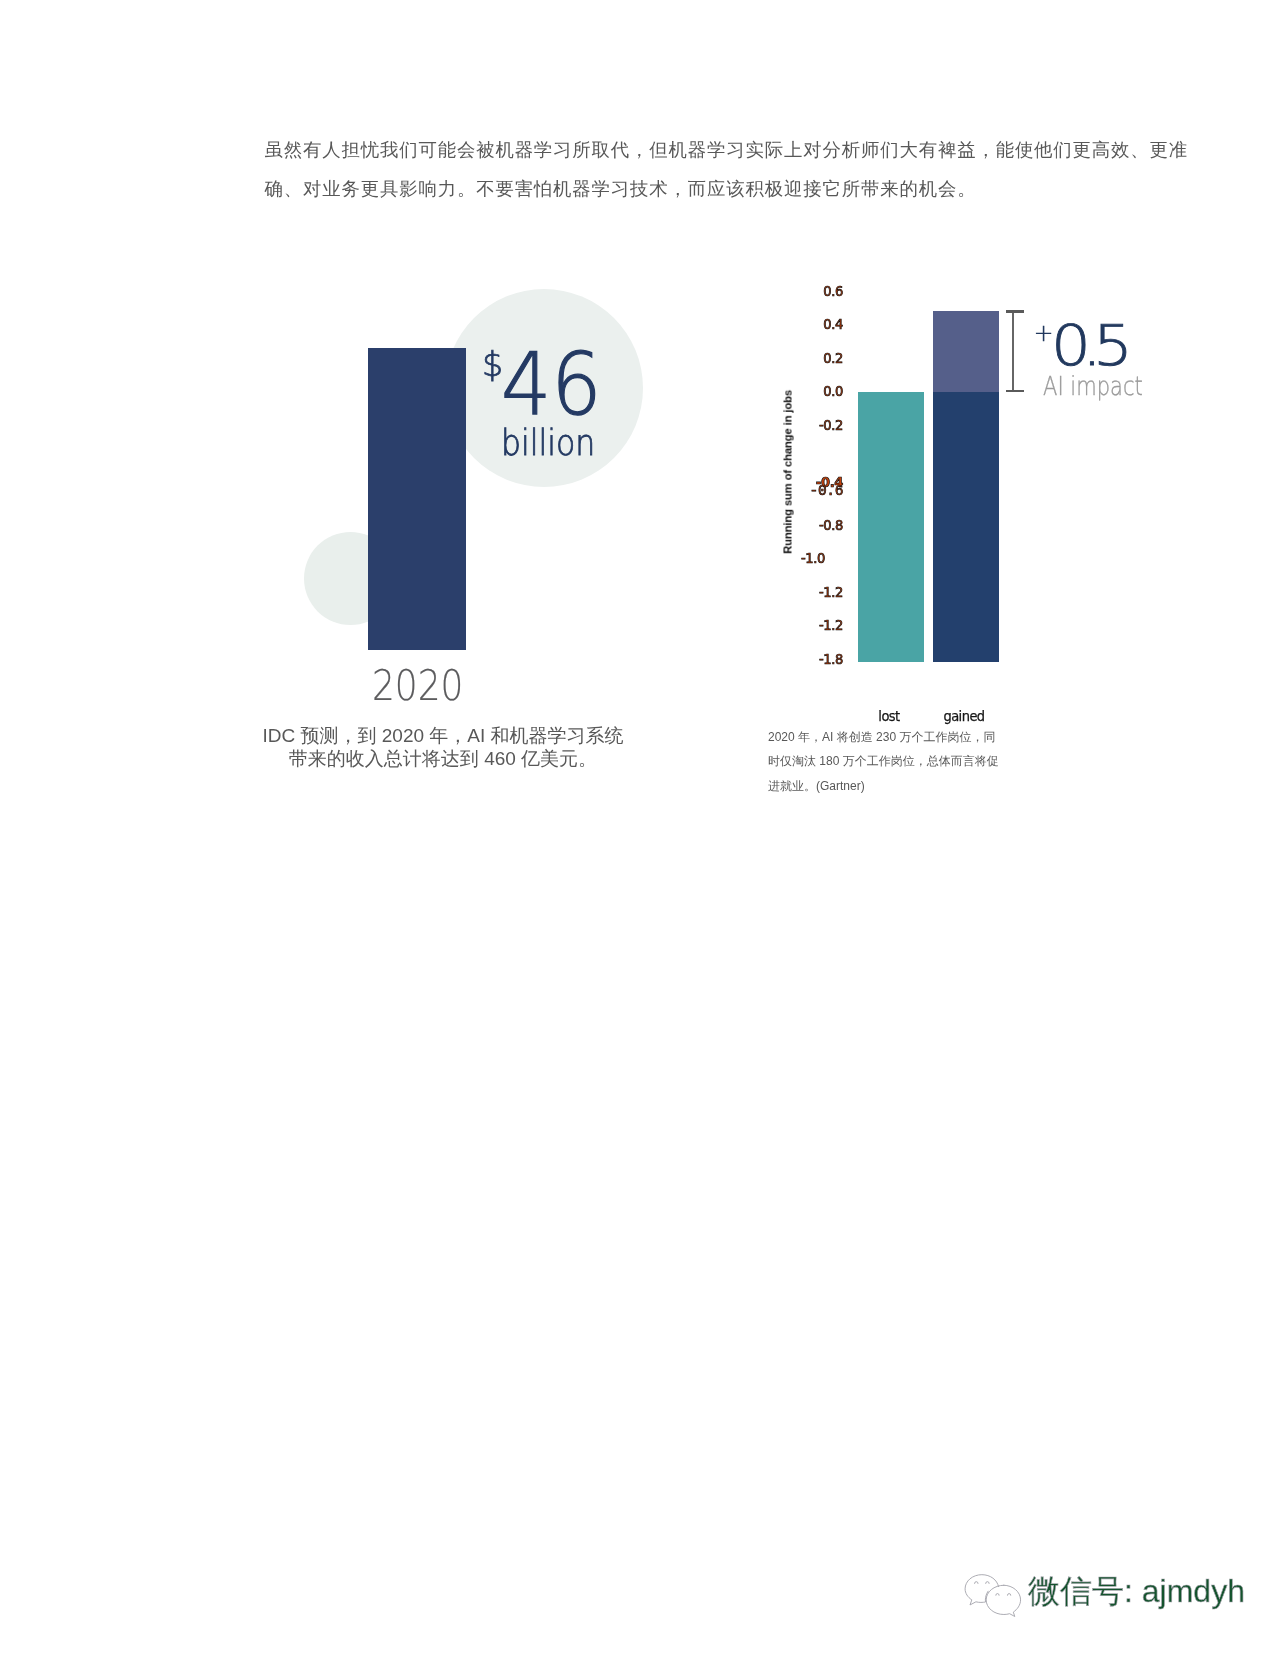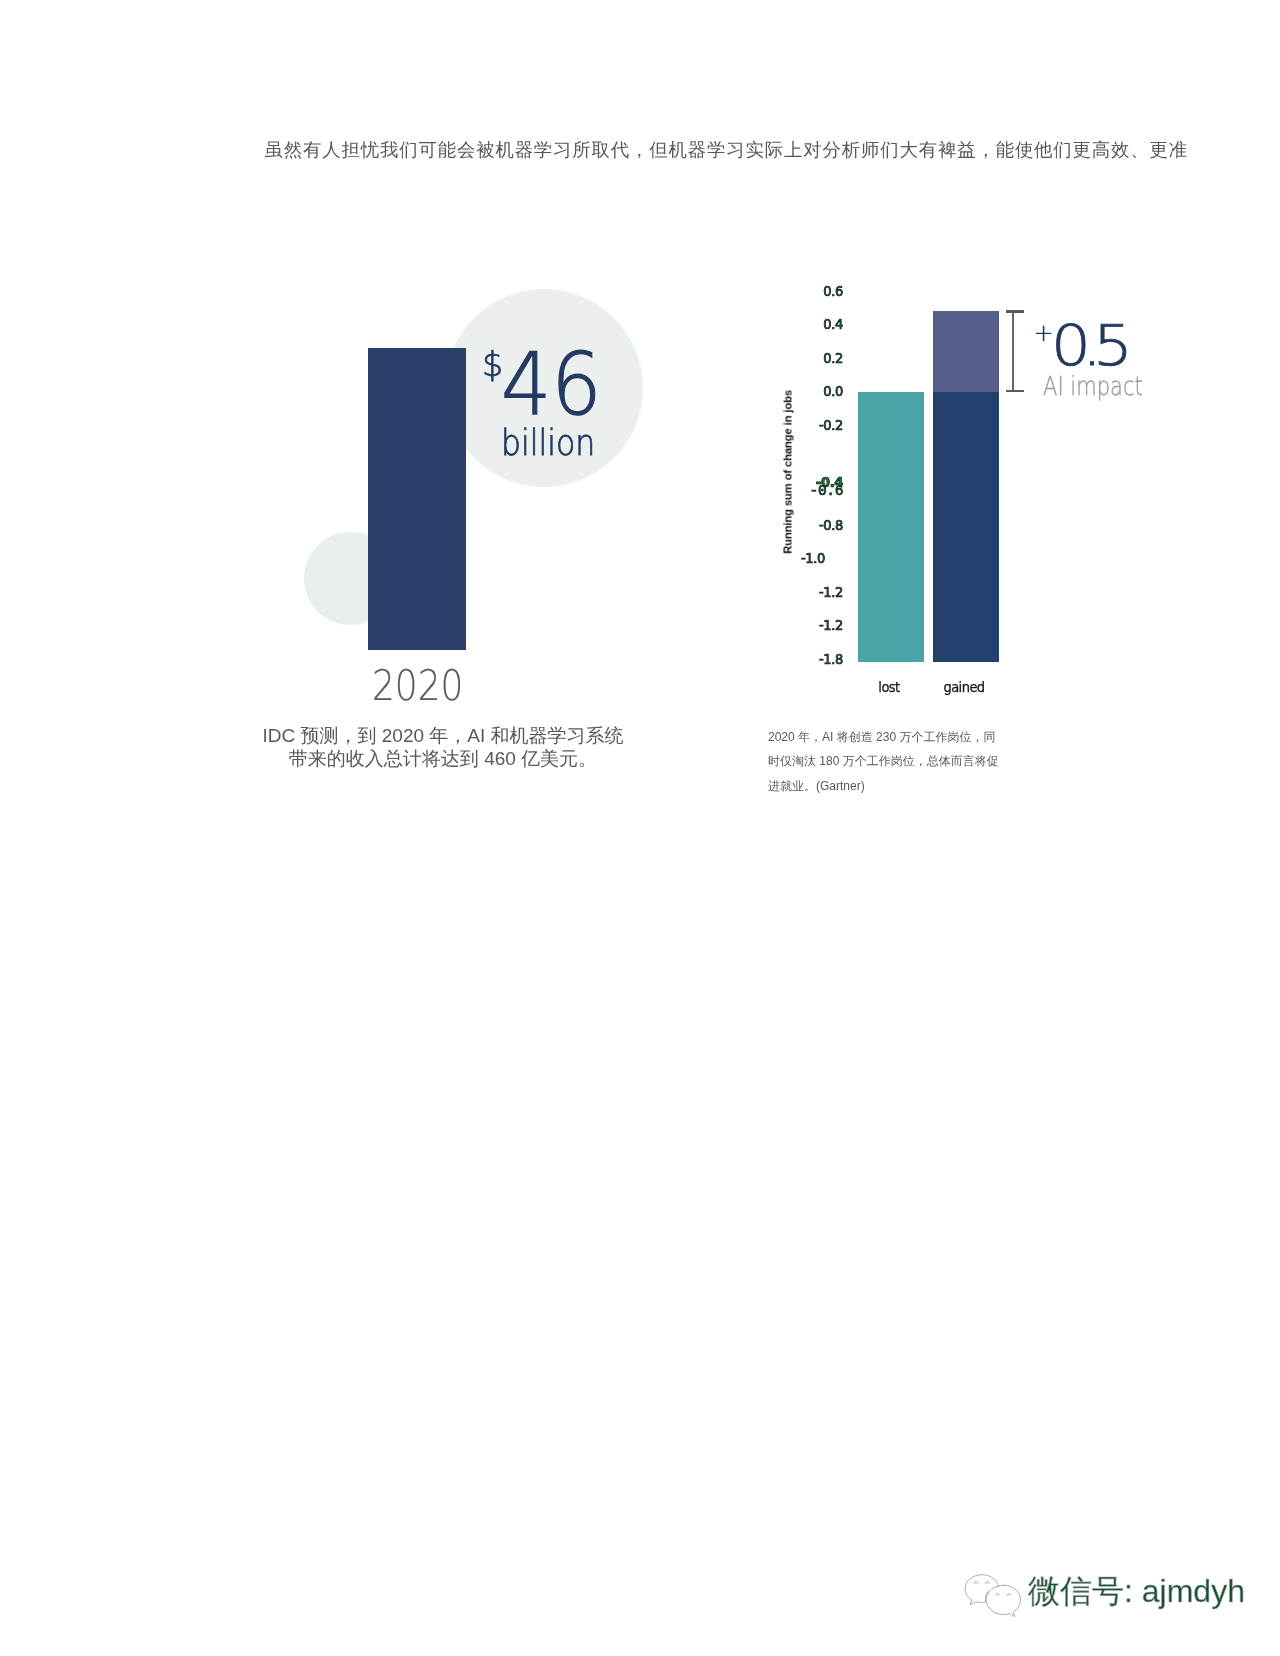--- a/index.html
+++ b/index.html
@@ -37,24 +37,24 @@
 
   
   #rightcap{left:768px;top:725px;width:363px;text-align:left;color:#585858;
             font-size:12px;line-height:24.4px;}
   .capln{display:block;white-space:nowrap;}
 
   #chart{left:0px;top:0px;width:1280px;height:1656px;pointer-events:none;}
   #chart > *{pointer-events:auto;}
   .ytick{position:absolute;text-align:right;font-size:14.5px;
          font-family:"DejaVu Sans",sans-serif;font-weight:400;font-stretch:condensed;
-         color:#15803d;line-height:13px;letter-spacing:-.35px;
+         color:#c2410c;line-height:13px;letter-spacing:-.35px;
          -webkit-text-stroke:0.7px #111;}
   .xlab{position:absolute;font-size:14.5px;color:#161616;text-align:center;line-height:14px;
-        font-family:"DejaVu Sans",sans-serif;font-stretch:condensed;letter-spacing:-.55px;
+        font-family:"DejaVu Sans",sans-serif;font-stretch:condensed;letter-spacing:-.55px;margin-top:29px;
         -webkit-text-stroke:.25px #161616;}
   #ylabel{position:absolute;font-size:11.3px;color:#111;font-weight:700;
           writing-mode:vertical-rl;transform:rotate(180deg) scaleX(.92);white-space:nowrap;
           transform-origin:center;letter-spacing:-.15px;}
 
   #impactnum{position:absolute;font-size:56px;color:#22395e;letter-spacing:-8px;
              -webkit-text-stroke:.8px #22395e;}
   #impactsign{position:absolute;font-size:24px;color:#22395e;
               -webkit-text-stroke:.25px #22395e;}
   #impactlbl{position:absolute;font-size:26px;color:#9b9b9b;transform:scaleX(.81);
@@ -66,20 +66,21 @@
           color:#14532d;-webkit-text-stroke:.62px #a4a4ac;white-space:nowrap;
           font-family:"Liberation Sans",sans-serif;font-weight:400;}
 </style>
 </head>
 <body>
 
 <div class="page">
 
   <div class="abs" id="intro">
     <span class="ln">虽然有人担忧我们可能会被机器学习所取代，但机器学习实际上对分析师们大有裨益，能使他们更高效、更准</span>
+    <span class="ln">确、对业务更具影响力。不要害怕机器学习技术，而应该积极迎接它所带来的机会。</span>
   </div>
 
   <div class="abs" id="bigcircle"></div>
   <div class="abs" id="smallcircle"></div>
   <div class="abs" id="leftbar"></div>
   <div class="abs geo" id="dollar">$</div>
   <div class="abs geo" id="fortysix">46</div>
   <div class="abs geo" id="billion">billion</div>
   <div class="abs geo" id="year2020">2020</div>
   <div class="abs" id="leftcap">

